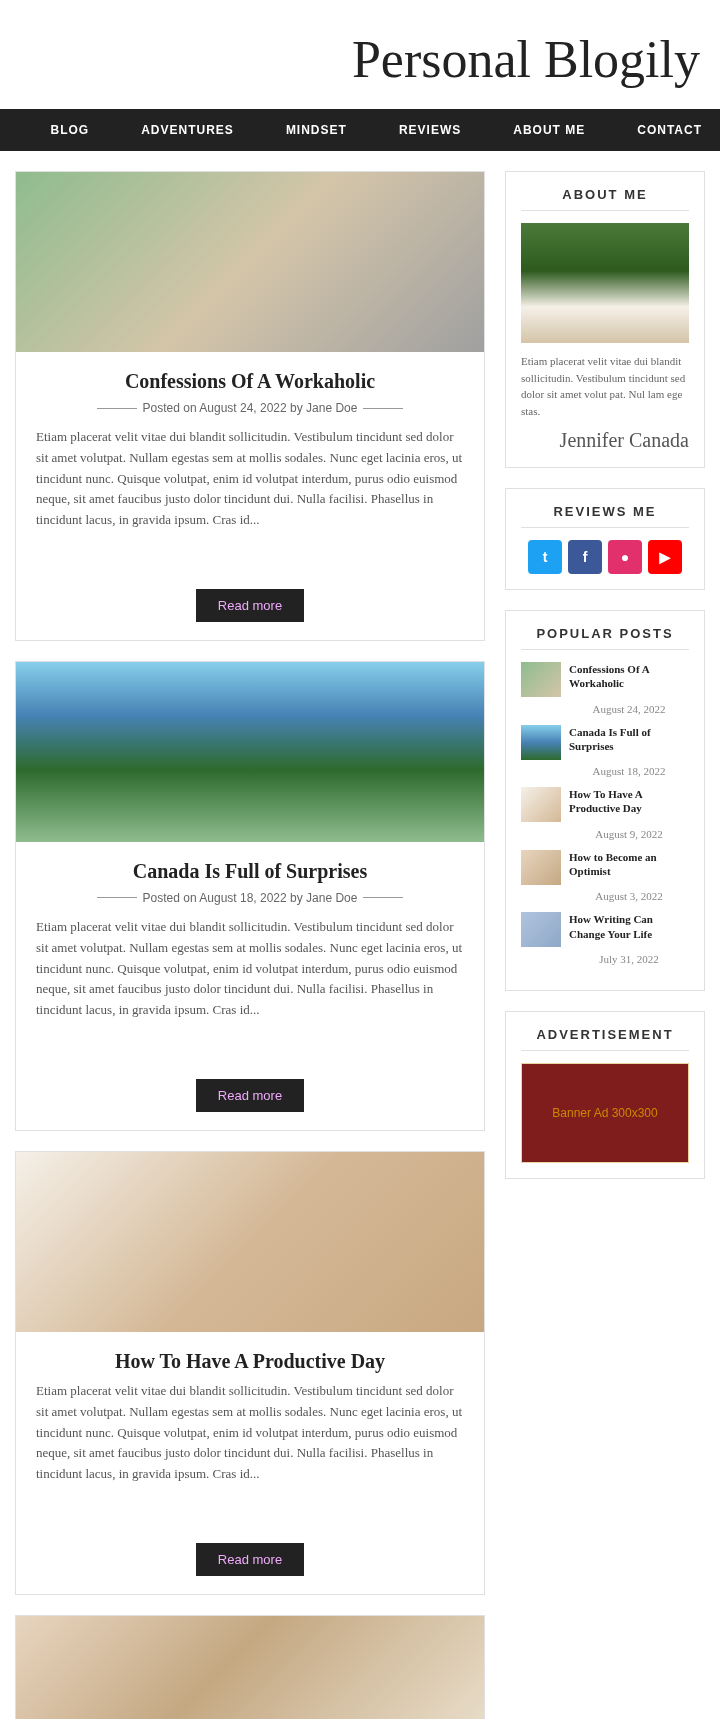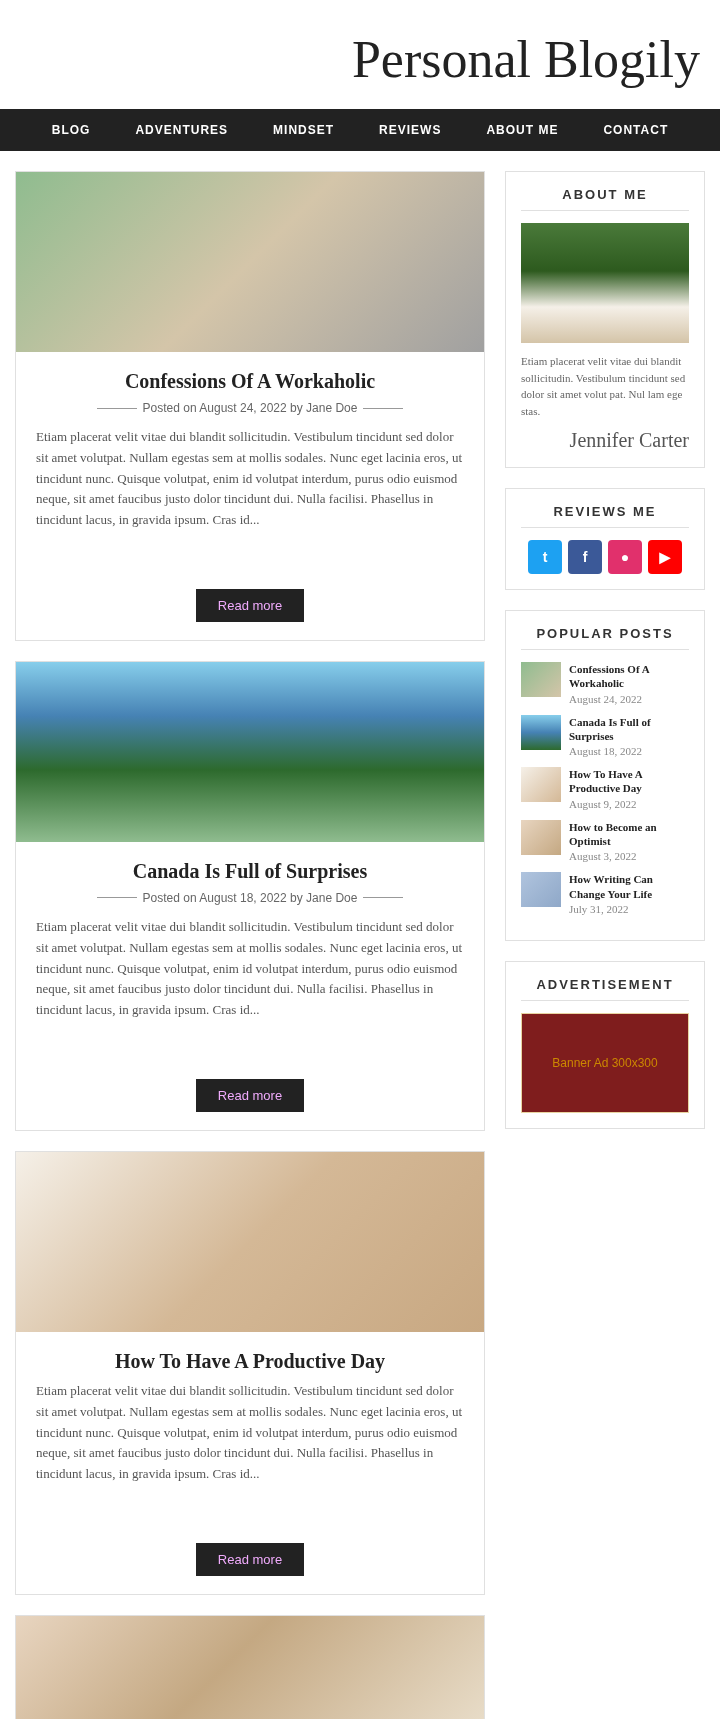--- a/index.html
+++ b/index.html
@@ -4,21 +4,21 @@
   <style>
     * { box-sizing: border-box; margin: 0; padding: 0; }
     body { font-family: Georgia, 'Times New Roman', serif; background: #fff; color: #333; font-size: 14px; }
 
     
     .site-header { text-align: right; padding: 30px 20px 20px; }
     .site-title { font-family: 'Brush Script MT', cursive; font-size: 52px; color: #222; font-weight: normal; }
 
     
     .main-nav { background: #222; padding: 0; }
-    .main-nav ul { list-style: none; display: flex; justify-content: center; gap: 9px; }
+    .main-nav ul { list-style: none; display: flex; justify-content: flex-end; gap: 16px; }
     .main-nav ul li a { display: block; color: #fff; text-decoration: none; padding: 14px 18px; font-family: Arial, sans-serif; font-size: 12px; letter-spacing: 1px; font-weight: 600; }
 
     
     .content-wrapper { max-width: 720px; margin: 0 auto; display: flex; gap: 20px; padding: 20px 15px; }
     .main-content { flex: 1; min-width: 0; }
     .sidebar { width: 200px; flex-shrink: 0; }
 
     
     .post-card { border: 1px solid #e0e0e0; margin-bottom: 20px; background: #fff; }
     .post-card-body { padding: 18px 20px; text-align: center; }
@@ -48,21 +48,21 @@
     .social-twitter { background: #1da1f2; }
     .social-facebook { background: #3b5998; }
     .social-instagram { background: #e1306c; }
     .social-youtube { background: #ff0000; }
 
     
     .popular-post-item { display: flex; gap: 8px; margin-bottom: 10px; align-items: flex-start; }
     .popular-post-thumb { width: 40px; height: 35px; flex-shrink: 0; background: #ccc; }
     .popular-post-info { font-size: 11px; }
     .popular-post-title { font-weight: bold; color: #222; line-height: 1.3; }
-    .popular-post-date { color: #888; margin-top: 2px; }
+    .popular-post-date { color: #888; margin-top: 12px; text-align: center; }
 
     
     .thumb-desk { background: linear-gradient(135deg, #8fbc8f, #d4c5a9); }
     .thumb-canada { background: linear-gradient(180deg, #87ceeb, #4682b4, #2d6a2d); }
     .thumb-productive { background: linear-gradient(135deg, #f5f0e8, #d4b896); }
     .thumb-optimist { background: linear-gradient(135deg, #e8d5c0, #c4a882); }
     .thumb-writing { background: linear-gradient(135deg, #b0c4de, #8fa8c8); }
 
     
     .ad-box { border: 1px solid #e8d4a0; background: #7f1d1d; height: 100px; display: flex; align-items: center; justify-content: center; }
@@ -138,21 +138,21 @@
       </div>
 
   </main>
 
   <aside class="sidebar">
 
     <div class="sidebar-widget">
       <div class="widget-title">ABOUT ME</div>
       <div class="about-img"></div>
       <p class="about-text">Etiam placerat velit vitae dui blandit sollicitudin. Vestibulum tincidunt sed dolor sit amet volut pat. Nul lam ege stas.</p>
-      <div class="about-signature">Jennifer Carter</div>
+      <div class="about-signature">Jennifer Canada</div>
     </div>
 
     <div class="sidebar-widget">
       <div class="widget-title">REVIEWS ME</div>
       <div class="social-icons">
         <div class="social-icon social-twitter">t</div>
         <div class="social-icon social-facebook">f</div>
         <div class="social-icon social-instagram">●</div>
         <div class="social-icon social-youtube">▶</div>
       </div>

